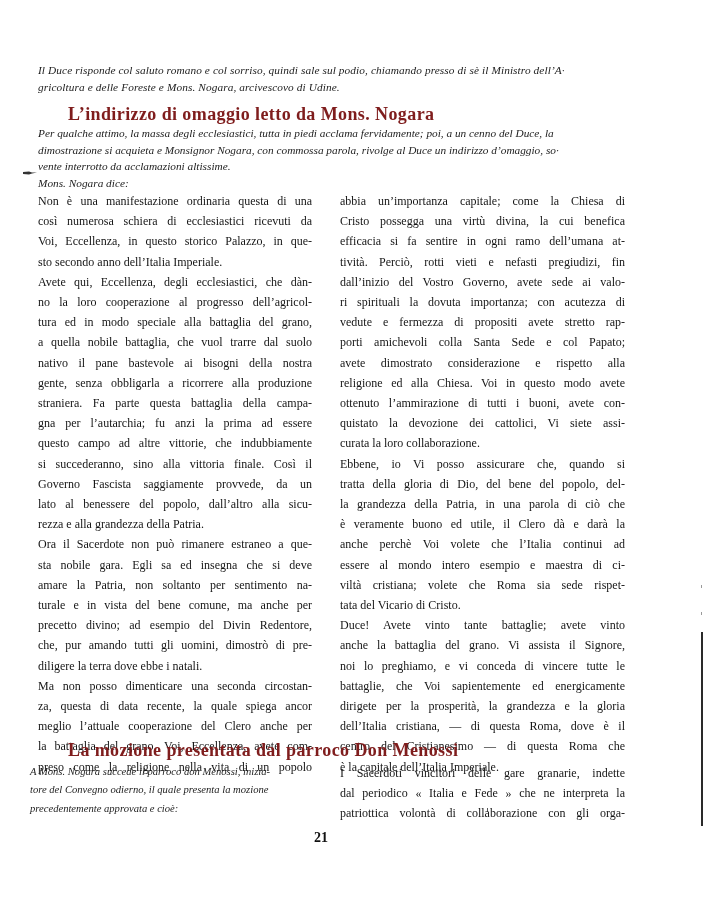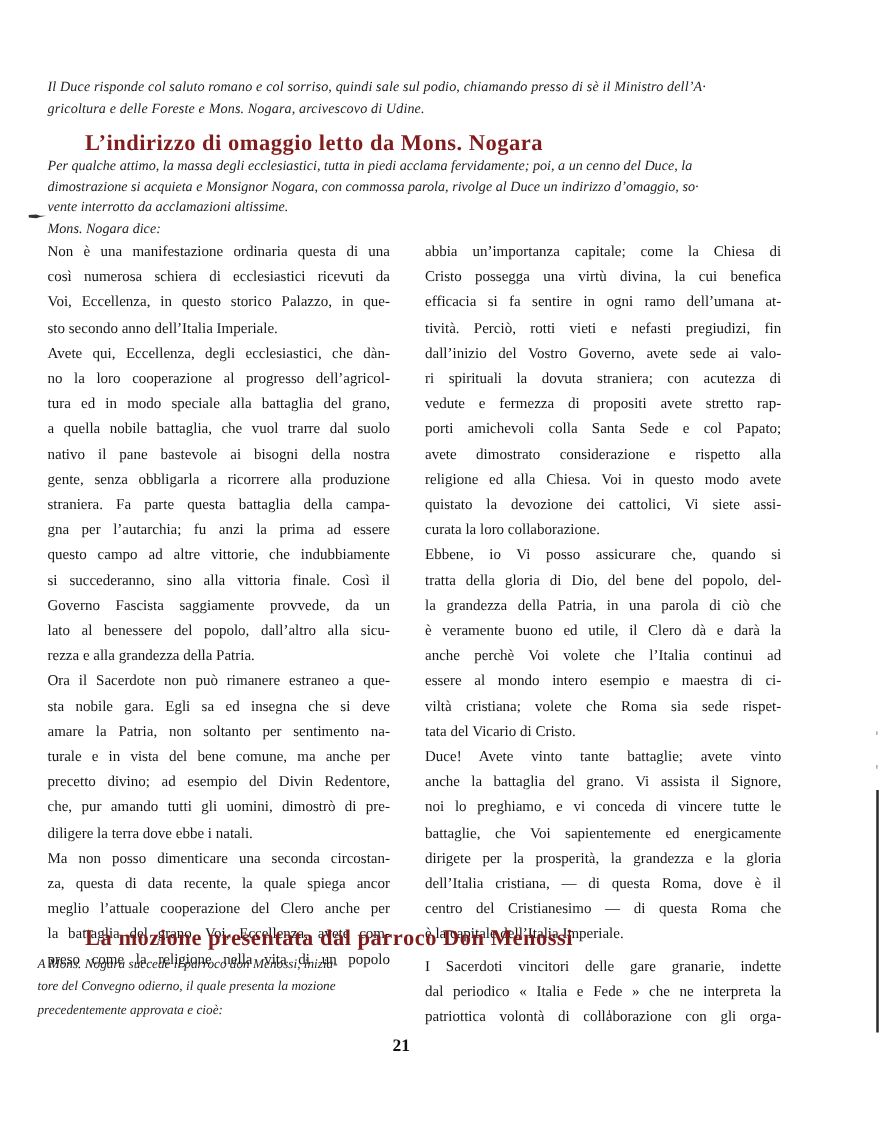--- a/index.html
+++ b/index.html
@@ -109,25 +109,26 @@
     <span class="line">la battaglia del grano. Voi, Eccellenza, avete com-</span>
     <span class="line">preso come la religione nella vita di un popolo</span>
   </div>
 
 <div class="col col-right" id="col-right">
     <span class="line">abbia un’importanza capitale; come la Chiesa di</span>
     <span class="line">Cristo possegga una virtù divina, la cui benefica</span>
     <span class="line">efficacia si fa sentire in ogni ramo dell’umana at-</span>
     <span class="line">tività. Perciò, rotti vieti e nefasti pregiudizi, fin</span>
     <span class="line">dall’inizio del Vostro Governo, avete sede ai valo-</span>
-    <span class="line">ri spirituali la dovuta straniera; con acutezza di</span>
+    <span class="line">ri spirituali la dovuta importanza; con acutezza di</span>
     <span class="line">vedute e fermezza di propositi avete stretto rap-</span>
     <span class="line">porti amichevoli colla Santa Sede e col Papato;</span>
     <span class="line">avete dimostrato considerazione e rispetto alla</span>
     <span class="line">religione ed alla Chiesa. Voi in questo modo avete</span>
+    <span class="line">ottenuto l’ammirazione di tutti i buoni, avete con-</span>
     <span class="line">quistato la devozione dei cattolici, Vi siete assi-</span>
     <span class="line last">curata la loro collaborazione.</span>
     <span class="line">Ebbene, io Vi posso assicurare che, quando si</span>
     <span class="line">tratta della gloria di Dio, del bene del popolo, del-</span>
     <span class="line">la grandezza della Patria, in una parola di ciò che</span>
     <span class="line">è veramente buono ed utile, il Clero dà e darà la</span>
     <span class="line">anche perchè Voi volete che l’Italia continui ad</span>
     <span class="line">essere al mondo intero esempio e maestra di ci-</span>
     <span class="line">viltà cristiana; volete che Roma sia sede rispet-</span>
     <span class="line last">tata del Vicario di Cristo.</span>

